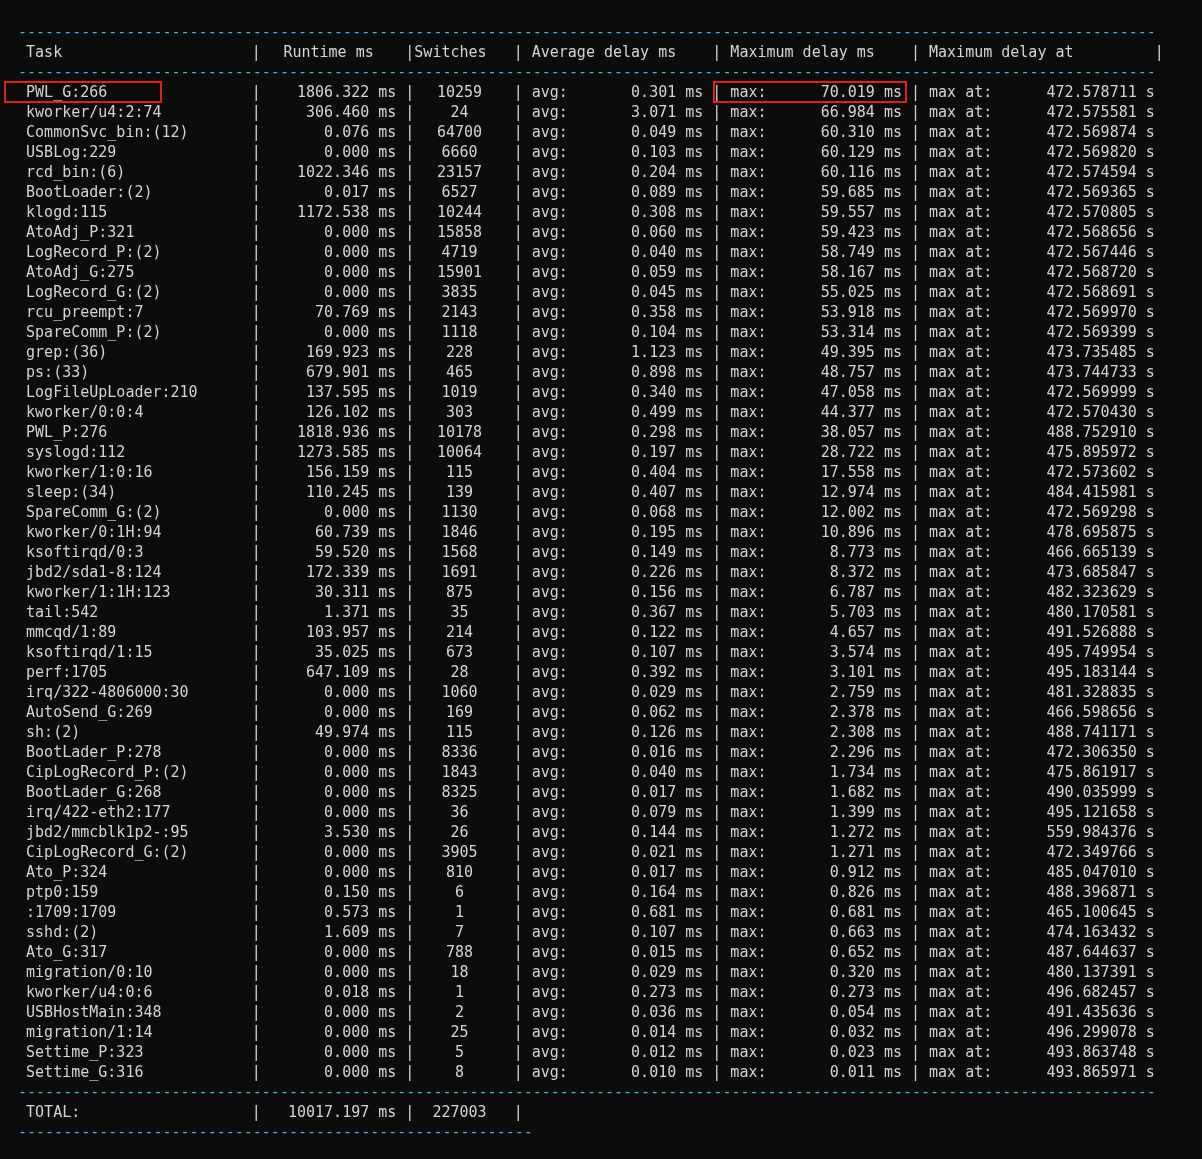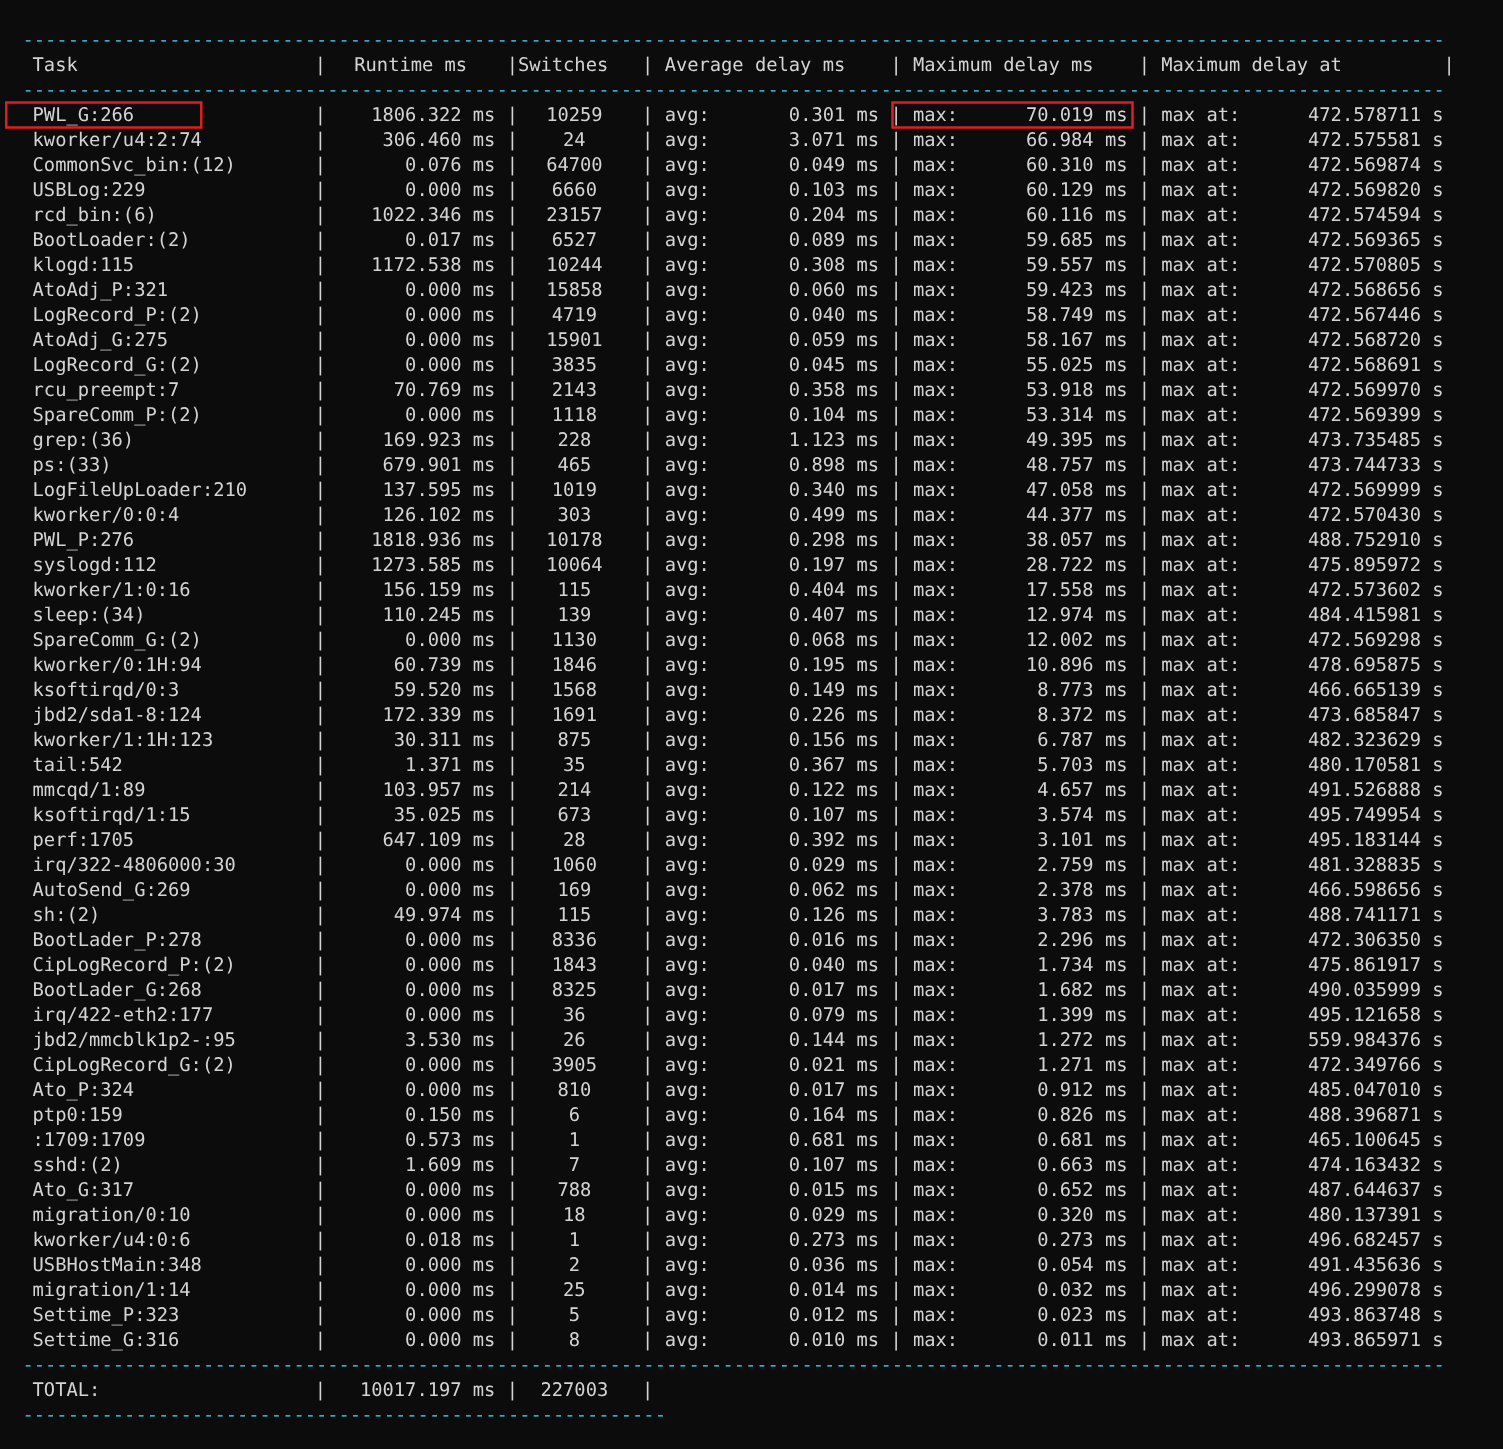--- a/index.html
+++ b/index.html
@@ -486,21 +486,21 @@
   </div>
       <div class="row">
     <span class="c-task">sh:(2)</span>
     <span class="pipe">|</span>
     <span class="c-runtime"><span class="val">49.974</span><span class="unit">ms</span></span>
     <span class="pipe">|</span>
     <span class="c-switches">115</span>
     <span class="pipe">|</span>
     <span class="c-avg"><span class="lbl">avg:</span><span class="val">0.126</span><span class="unit">ms</span></span>
     <span class="pipe">|</span>
-    <span class="c-max"><span class="lbl">max:</span><span class="val">3.783</span><span class="unit">ms</span></span>
+    <span class="c-max"><span class="lbl">max:</span><span class="val">2.308</span><span class="unit">ms</span></span>
     <span class="pipe">|</span>
     <span class="c-maxat"><span class="lbl">max at:</span><span class="val">488.741171</span><span class="unit">s</span></span>
   </div>
       <div class="row">
     <span class="c-task">BootLader_P:278</span>
     <span class="pipe">|</span>
     <span class="c-runtime"><span class="val">0.000</span><span class="unit">ms</span></span>
     <span class="pipe">|</span>
     <span class="c-switches">8336</span>
     <span class="pipe">|</span>

